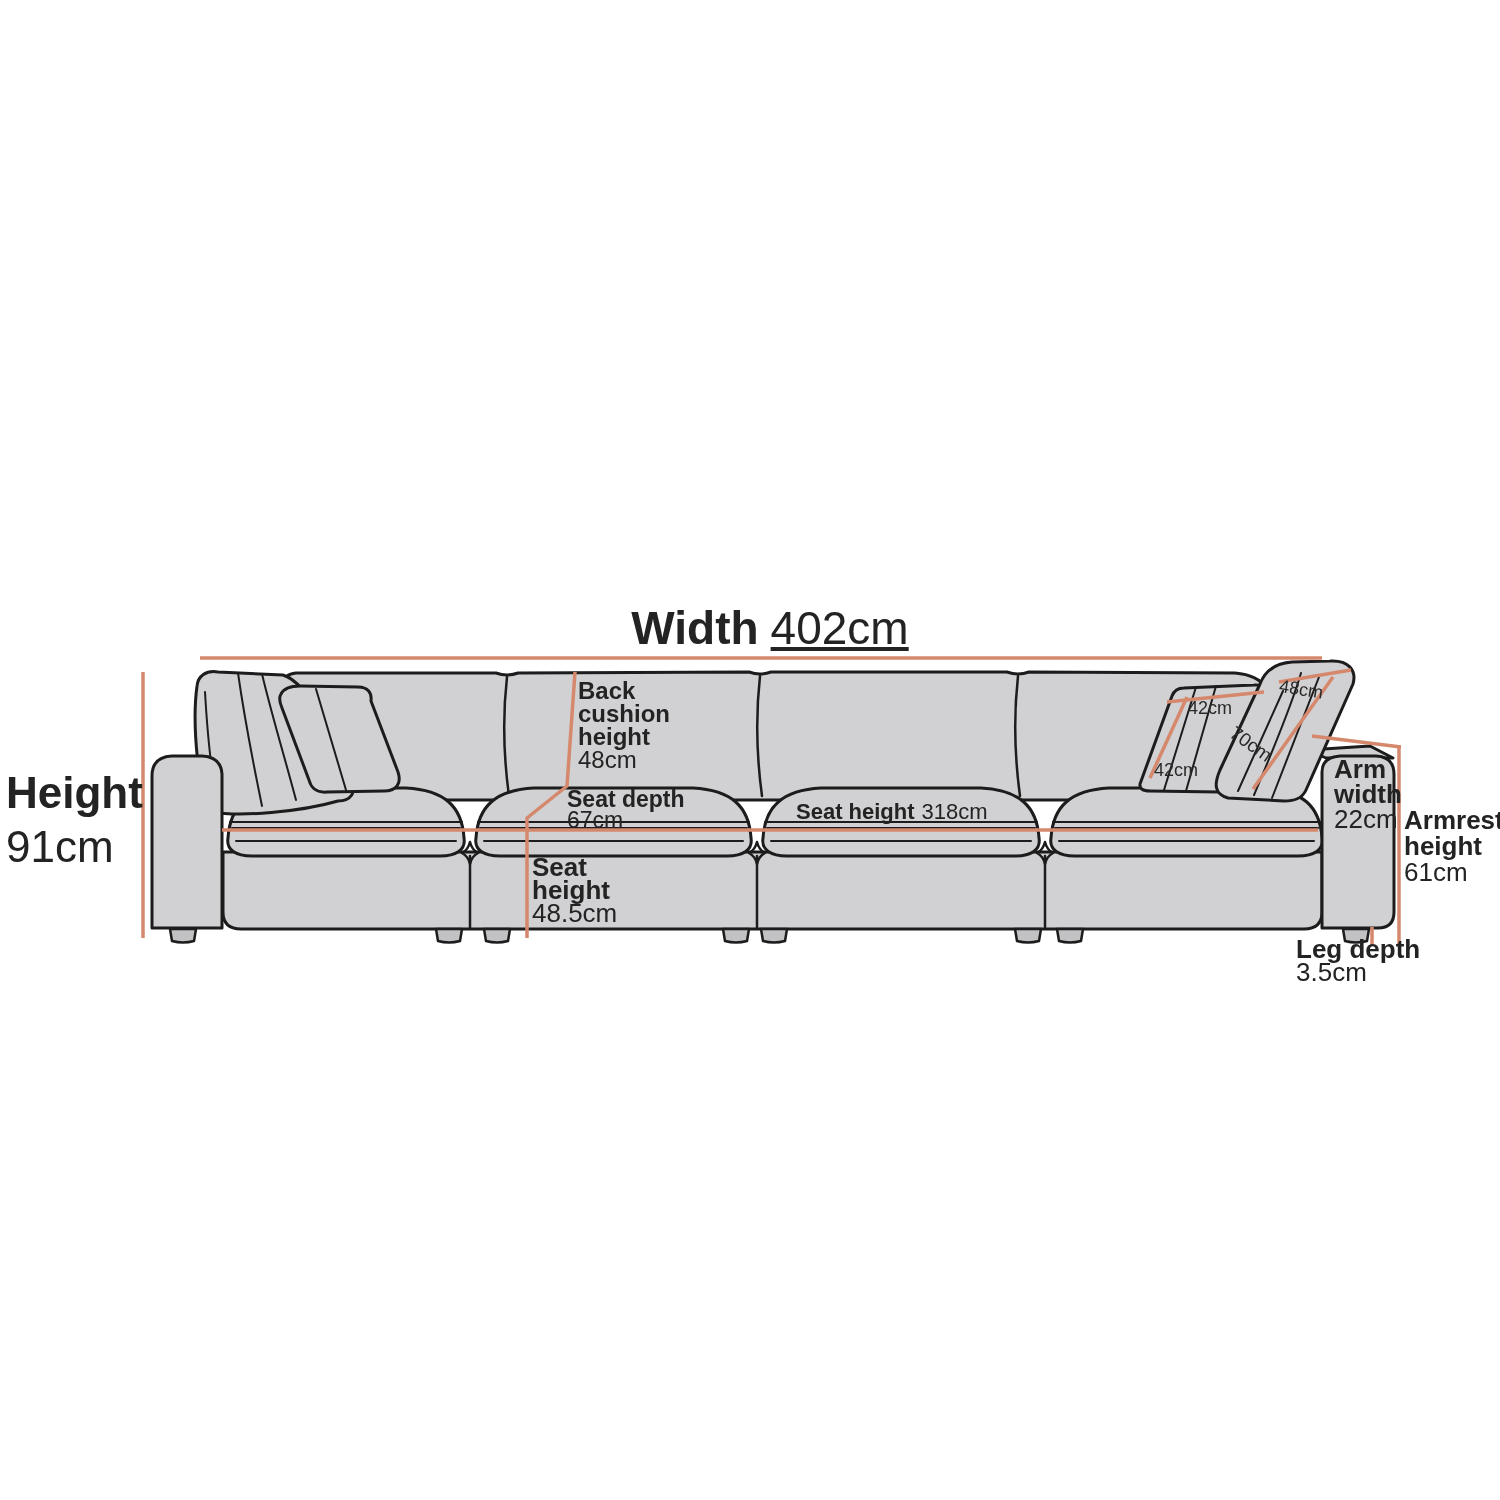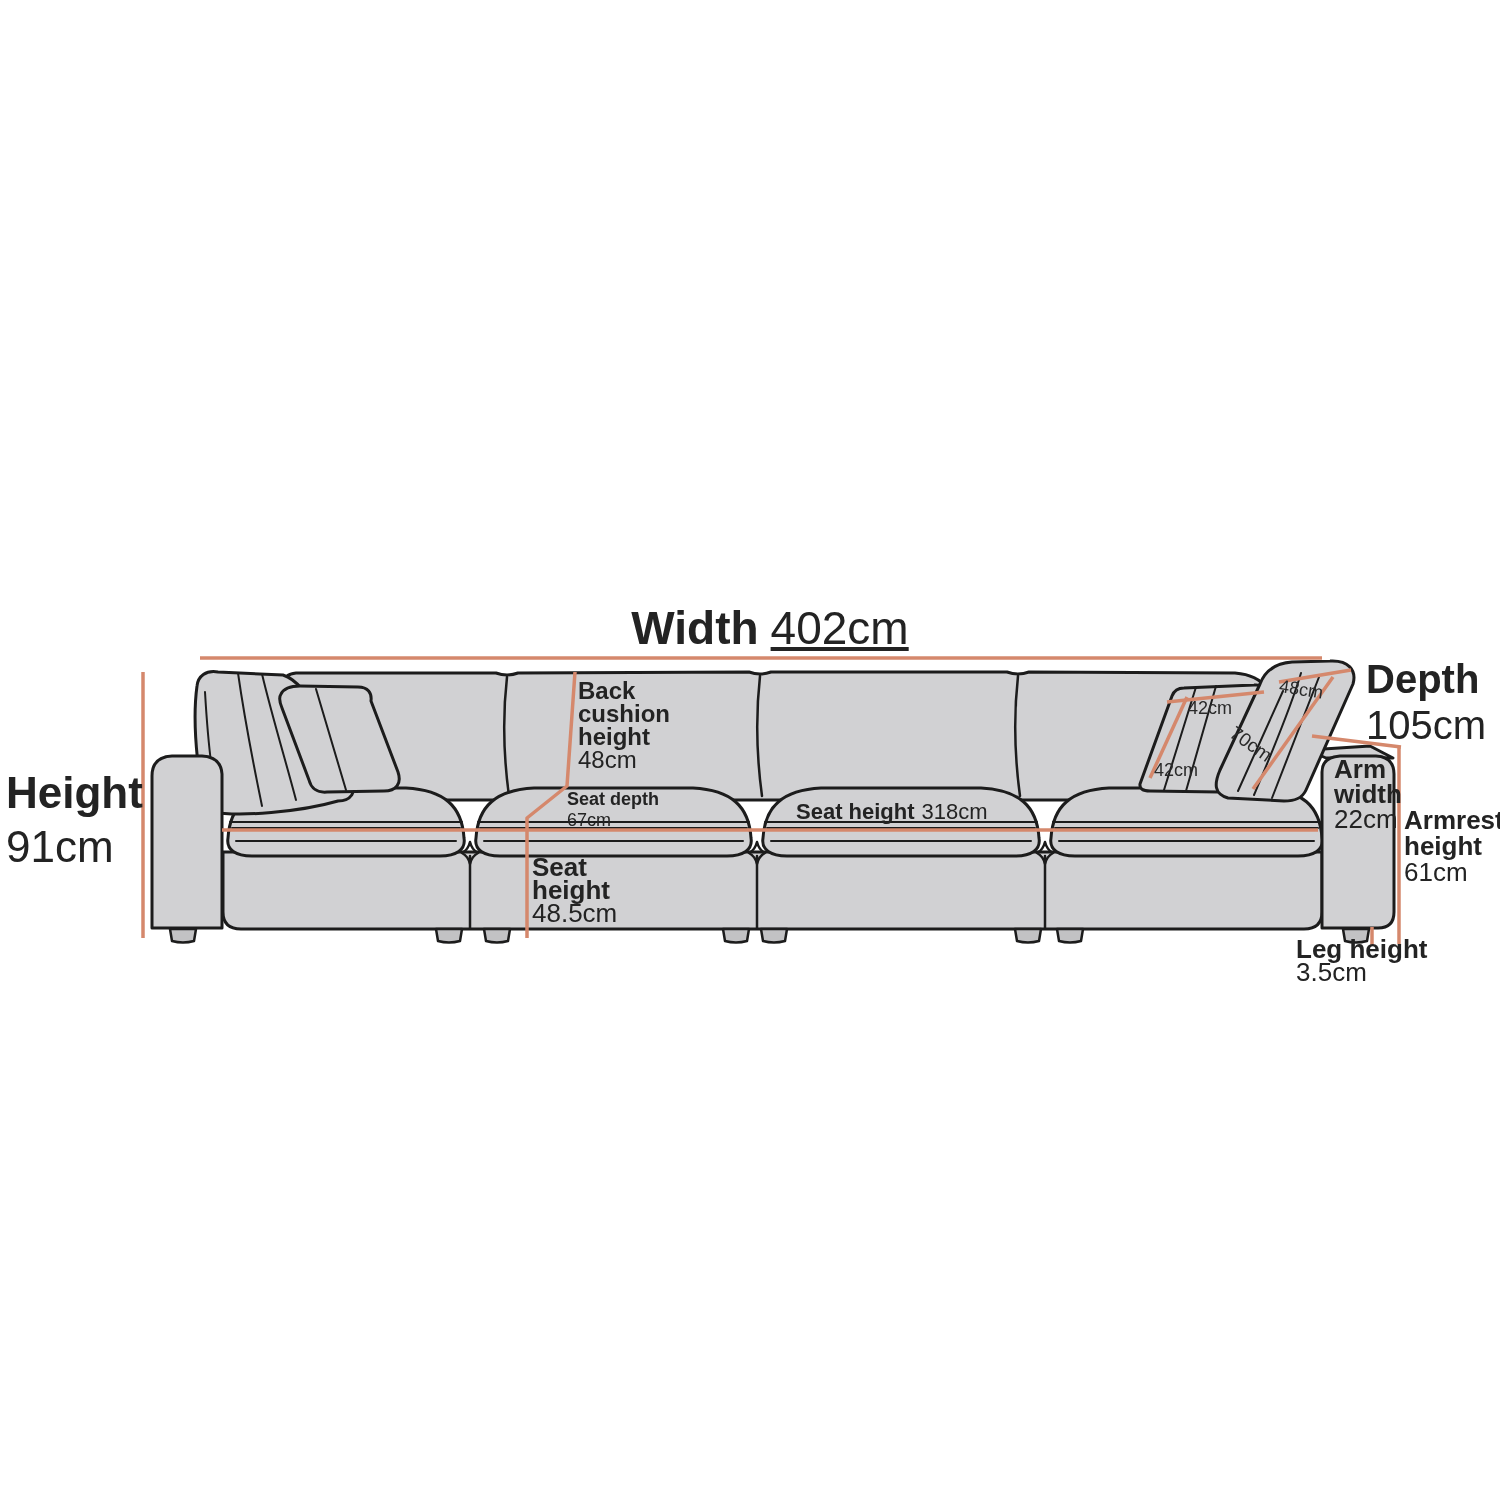--- a/index.html
+++ b/index.html
@@ -4,21 +4,21 @@
 <style>
   html,body{margin:0;padding:0;background:#fff;}
   #canvas{position:relative;width:1500px;height:1500px;background:#fff;overflow:hidden;
           font-family:"Liberation Sans","DejaVu Sans",sans-serif;color:#222;}
   #sofa-svg{position:absolute;left:0;top:0;}
   .lbl{position:absolute;white-space:nowrap;color:#232323;}
   .b{font-weight:bold;}
   .big{font-size:44px;line-height:54px;}
   .mid{font-size:40px;line-height:46px;}
   .sm{font-size:26px;line-height:24px;}
-  .xs{font-size:18px;line-height:21px;}
+  .xs{font-size:23px;line-height:21px;}
   .cushion-dim{font-size:18px;color:#2a2a2a;}
   .lbl-width{left:540px;top:601px;width:460px;text-align:center;font-size:46px;}
   .lbl-width .val{margin-left:12px;text-decoration:underline;}
   .lbl-height{left:6px;top:766px;}
   .lbl-depth{left:1366px;top:656px;}
   .lbl-bch{left:578px;top:679px;font-size:24px;line-height:23px;}
   .lbl-seatdepth{left:567px;top:789px;}
   .lbl-seatwidth{left:796px;top:799px;font-size:22px;}
   .lbl-seatwidth .val{margin-left:7px;}
   .lbl-seatheight{left:532px;top:856px;font-size:26px;line-height:23px;}
@@ -114,24 +114,20 @@
 
   <div class="lbl lbl-width">
     <span class="b">Width</span><span class="val">402cm</span>
   </div>
 
   <div class="lbl lbl-height big">
     <div class="b">Height</div>
     <div>91cm</div>
   </div>
 
-  <div class="lbl lbl-depth mid">
-    <div class="b">Depth</div>
-    <div>105cm</div>
-  </div>
 
   <div class="lbl lbl-bch">
     <div class="b">Back</div>
     <div class="b">cushion</div>
     <div class="b">height</div>
     <div>48cm</div>
   </div>
 
   <div class="lbl lbl-seatdepth xs">
     <div class="b">Seat depth</div>
@@ -154,21 +150,21 @@
     <div>22cm</div>
   </div>
 
   <div class="lbl lbl-armrest sm">
     <div class="b">Armrest</div>
     <div class="b">height</div>
     <div>61cm</div>
   </div>
 
   <div class="lbl lbl-legheight sm">
-    <div class="b">Leg height</div>
+    <div class="b">Leg depth</div>
     <div>3.5cm</div>
   </div>
 
   <div class="lbl lbl-42top cushion-dim">42cm</div>
   <div class="lbl lbl-42side cushion-dim">42cm</div>
   <div class="lbl lbl-70 cushion-dim">70cm</div>
   <div class="lbl lbl-48 cushion-dim">48cm</div>
 
 
 </div>

